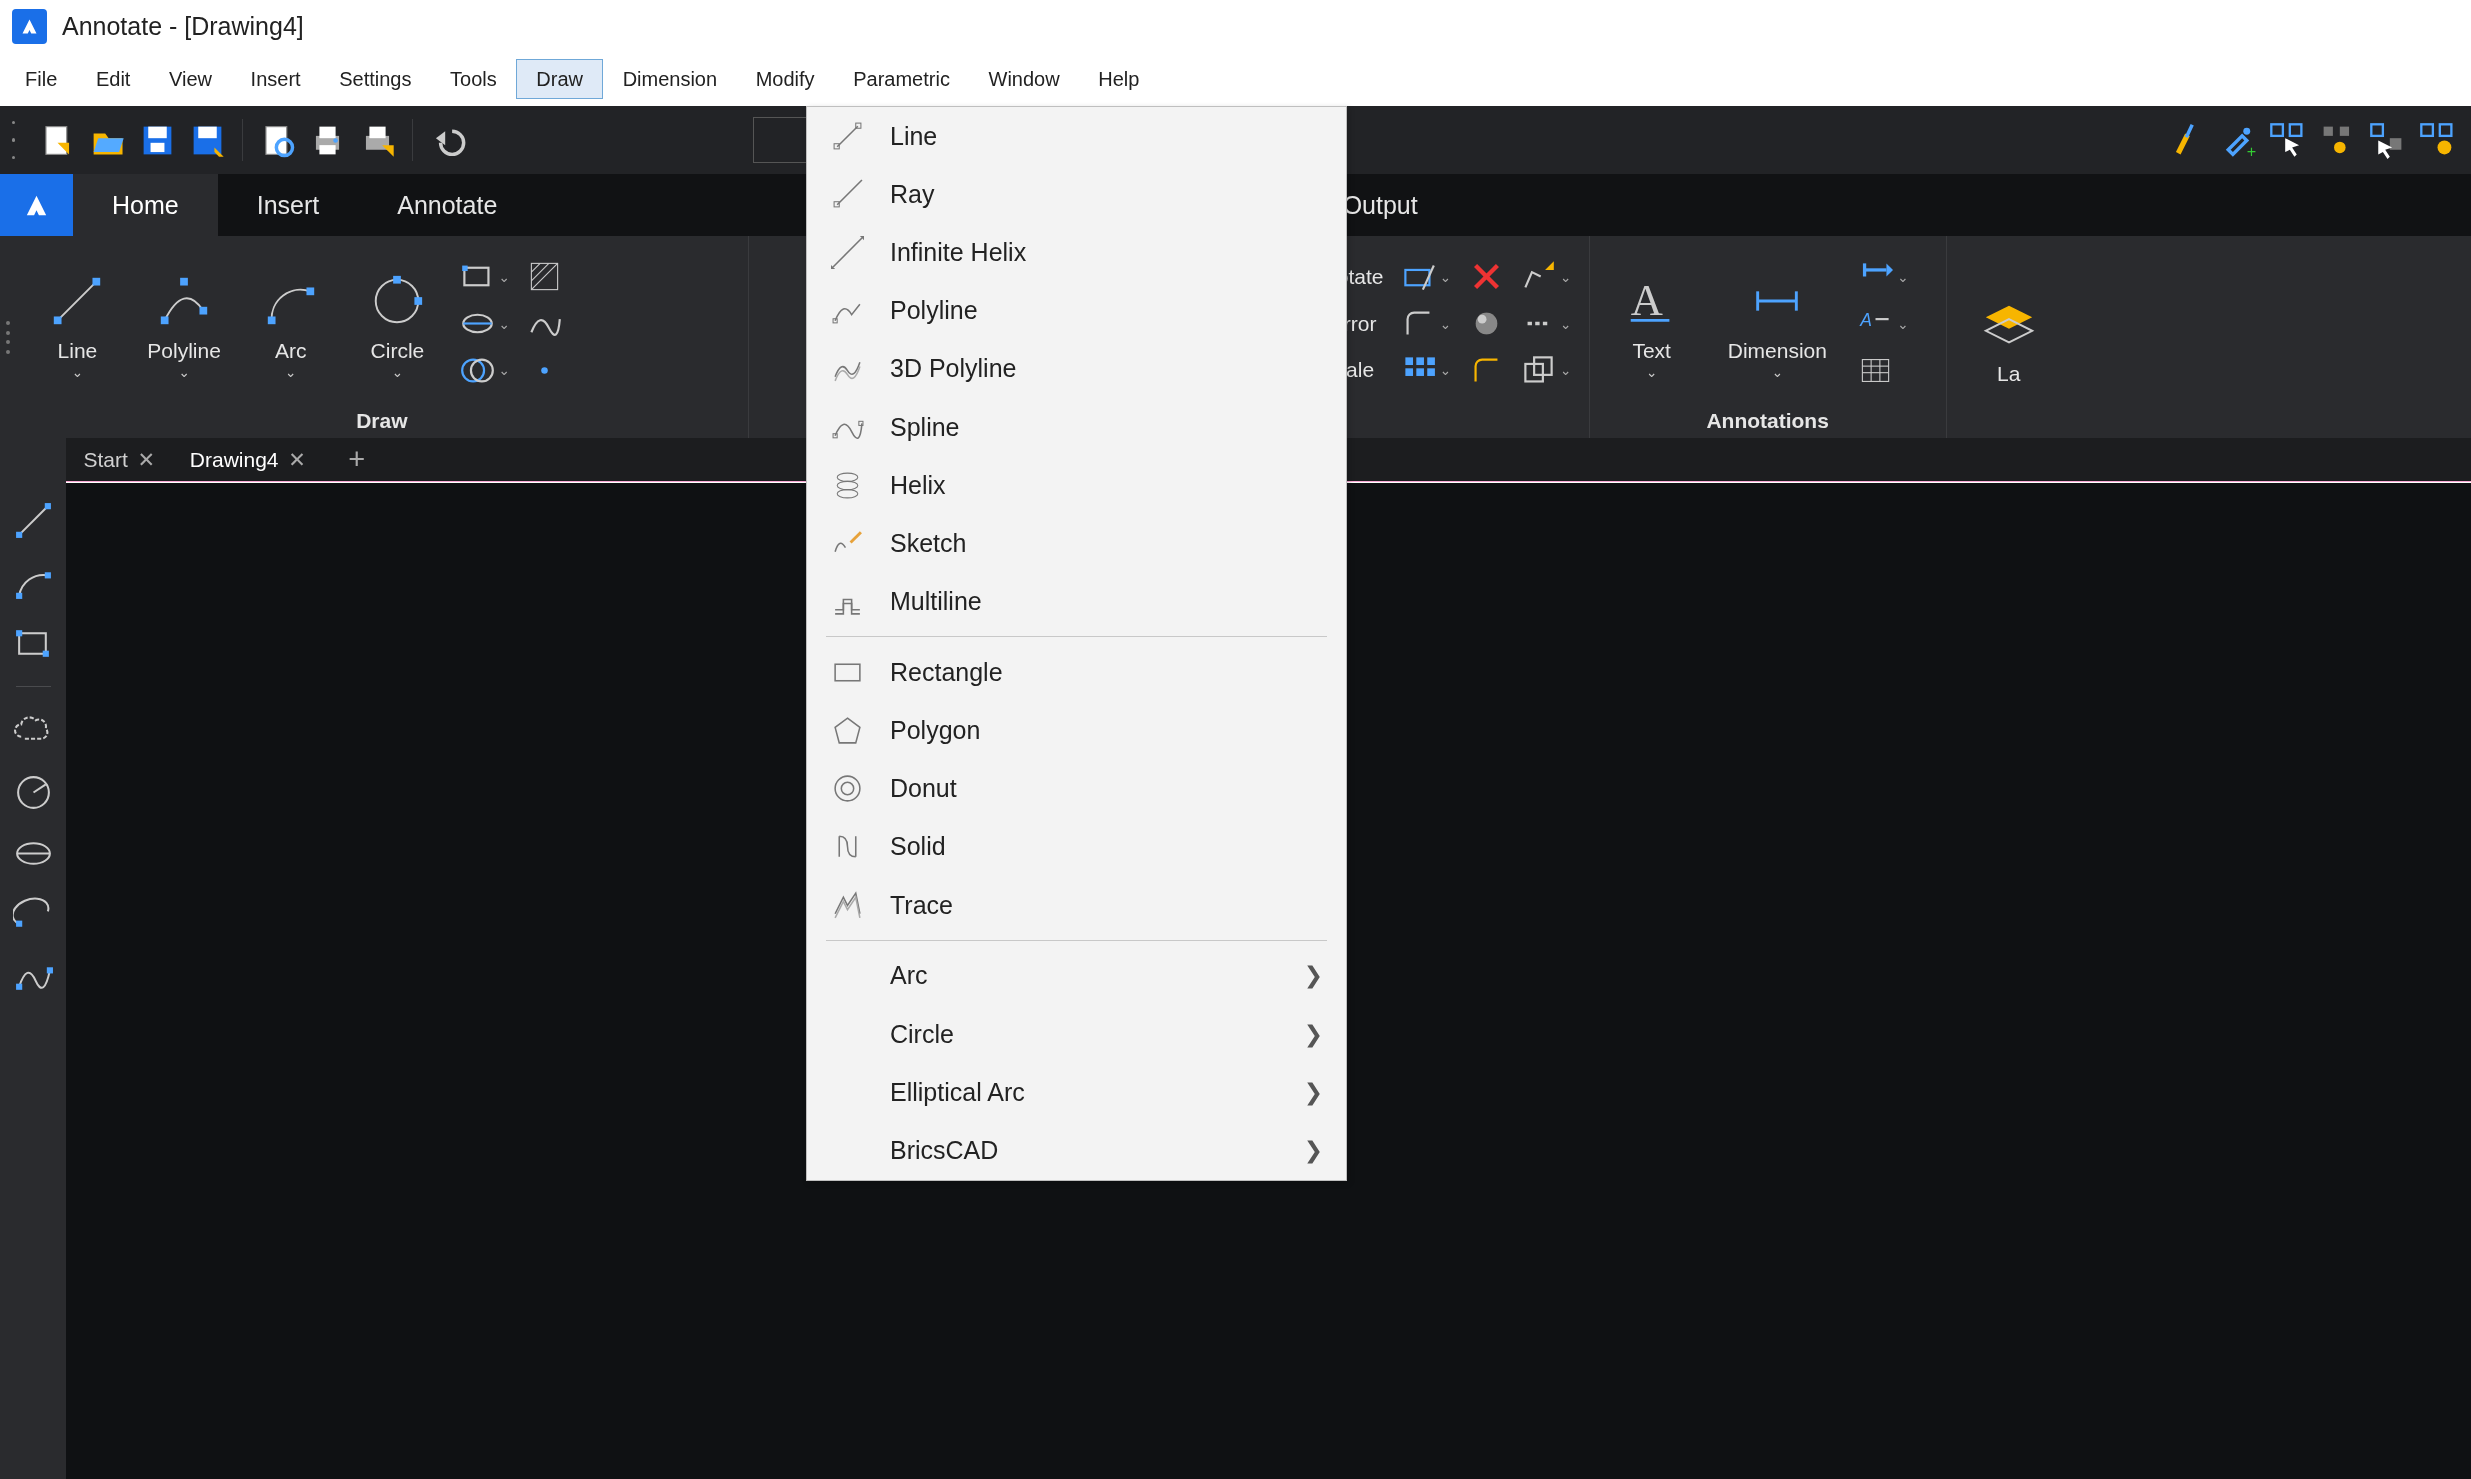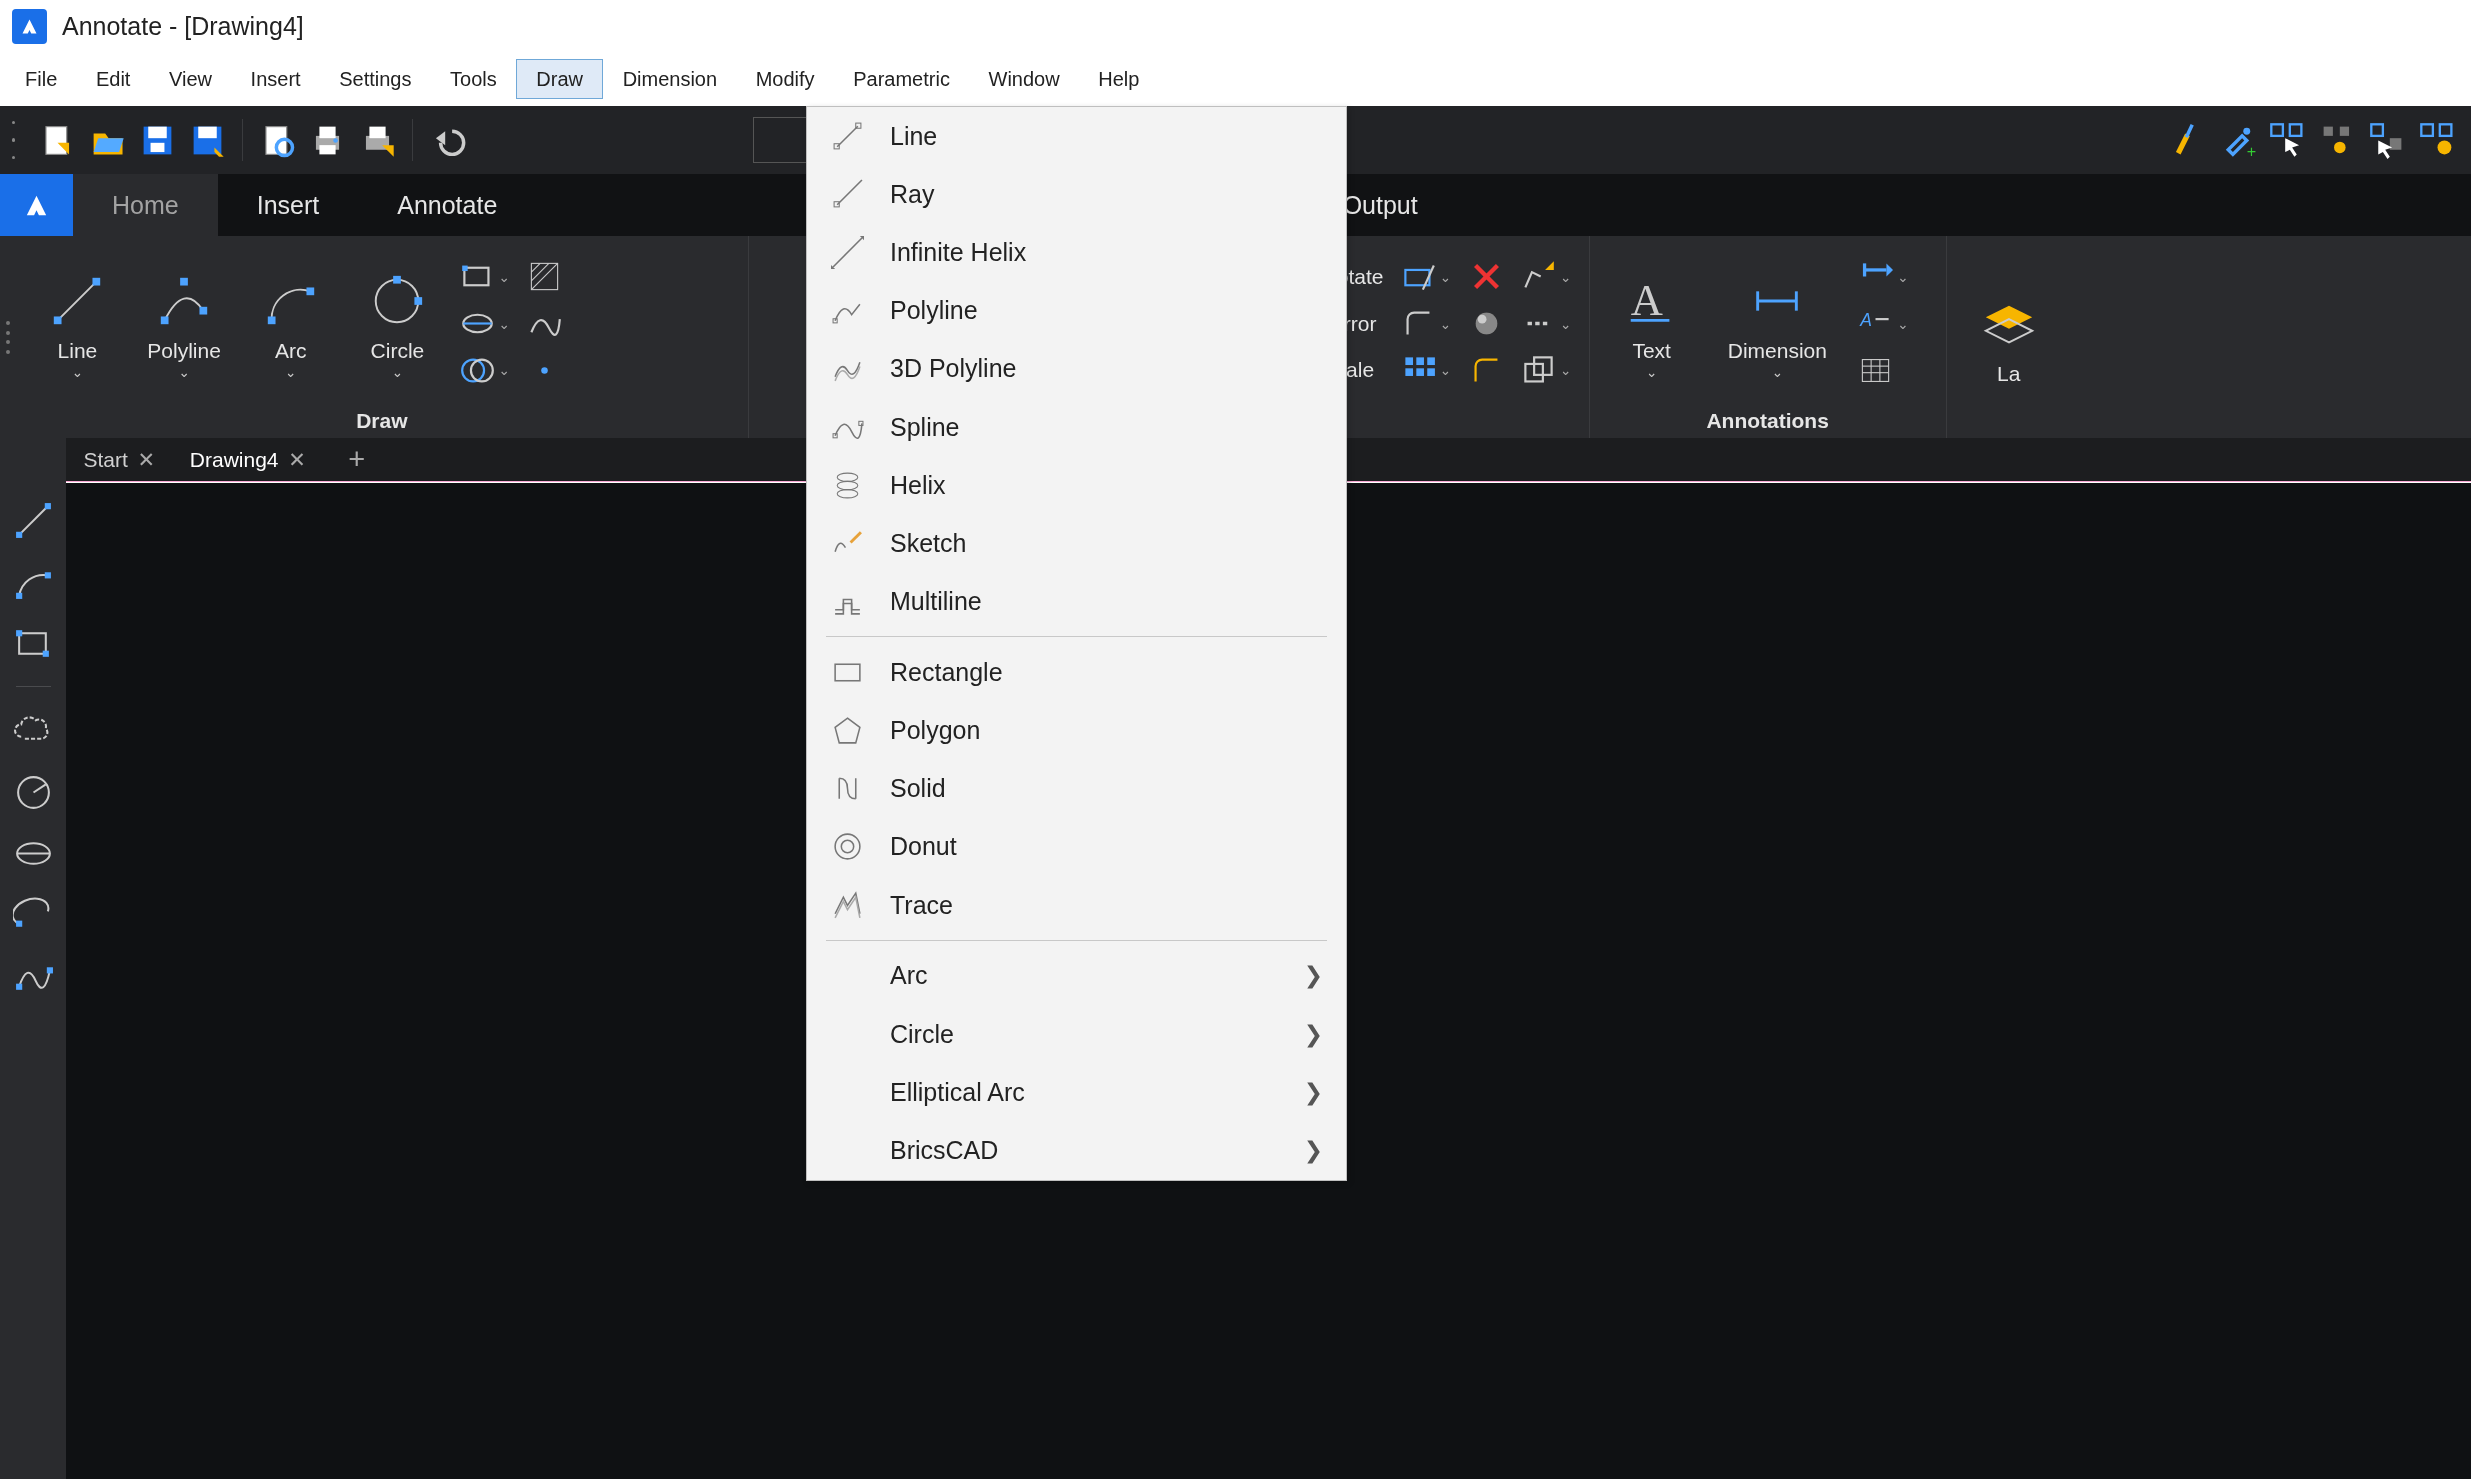--- a/index.html
+++ b/index.html
@@ -107,21 +107,21 @@
   .ribbon-tabs .logo-tab svg { width: 29px; height: 29px; }
   .ribbon-tabs .tab {
     padding: 0 39px;
     display: flex; align-items: center;
     font-size: 25px;
     color: #e6e6e6;
     cursor: default;
   }
   .ribbon-tabs .tab.active {
     background: #2a2b2e;
-    color: #a3a3a3;
+    color: #ffffff;
   }
 
   
   .ribbon {
     display: flex;
     background: #2a2b2e;
     height: 203px;
     position: relative;
   }
   .rgrip {
@@ -855,33 +855,33 @@
       <span class="ic">
         <svg viewBox="0 0 32 32">
           <polygon points="16,4 28,13 24,28 8,28 4,13" fill="none" stroke="#777" stroke-width="1.5"></polygon>
         </svg>
       </span>
       <span class="lbl">Polygon</span>
     </div>
   <div class="dd-item">
       <span class="ic">
         <svg viewBox="0 0 32 32">
-          <path d="M8 6v20M8 6c8 0 8 8 8 10s0 10 8 10M24 6v20" fill="none" stroke="#777" stroke-width="1.5"></path>
-        </svg>
-      </span>
-      <span class="lbl">Solid</span>
-    </div>
-  <div class="dd-item">
-      <span class="ic">
-        <svg viewBox="0 0 32 32">
           <circle cx="16" cy="16" r="12" fill="none" stroke="#777" stroke-width="1.5"></circle>
           <circle cx="16" cy="16" r="6" fill="none" stroke="#777" stroke-width="1.5"></circle>
         </svg>
       </span>
       <span class="lbl">Donut</span>
+    </div>
+  <div class="dd-item">
+      <span class="ic">
+        <svg viewBox="0 0 32 32">
+          <path d="M8 6v20M8 6c8 0 8 8 8 10s0 10 8 10M24 6v20" fill="none" stroke="#777" stroke-width="1.5"></path>
+        </svg>
+      </span>
+      <span class="lbl">Solid</span>
     </div>
   <div class="dd-item">
       <span class="ic">
         <svg viewBox="0 0 32 32">
           <path d="M4 24l8-16 4 8 8-12 4 20" fill="none" stroke="#777" stroke-width="1.5"></path>
           <path d="M4 28l8-16 4 8 8-12 4 20" fill="none" stroke="#aaa" stroke-width="1.5"></path>
         </svg>
       </span>
       <span class="lbl">Trace</span>
     </div>

